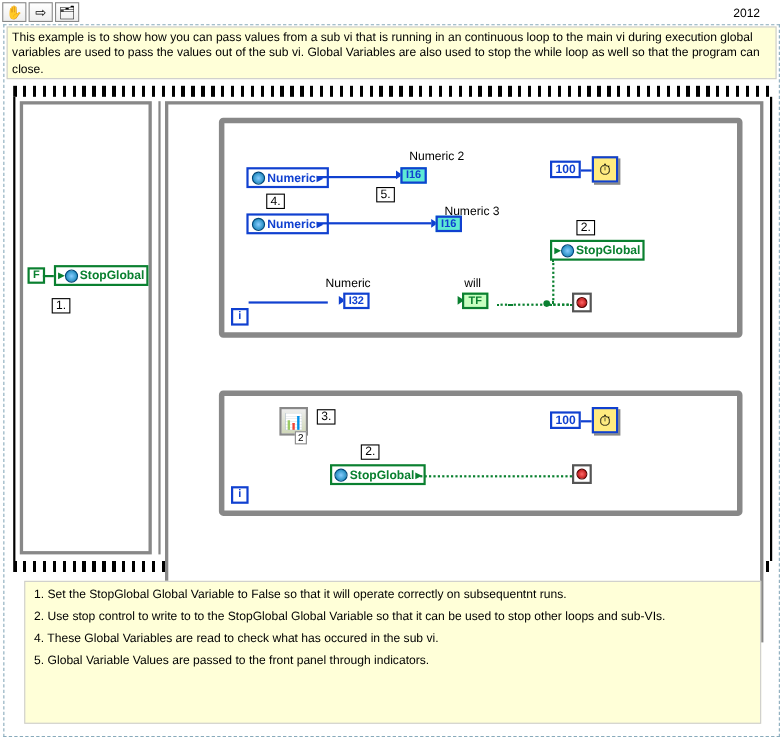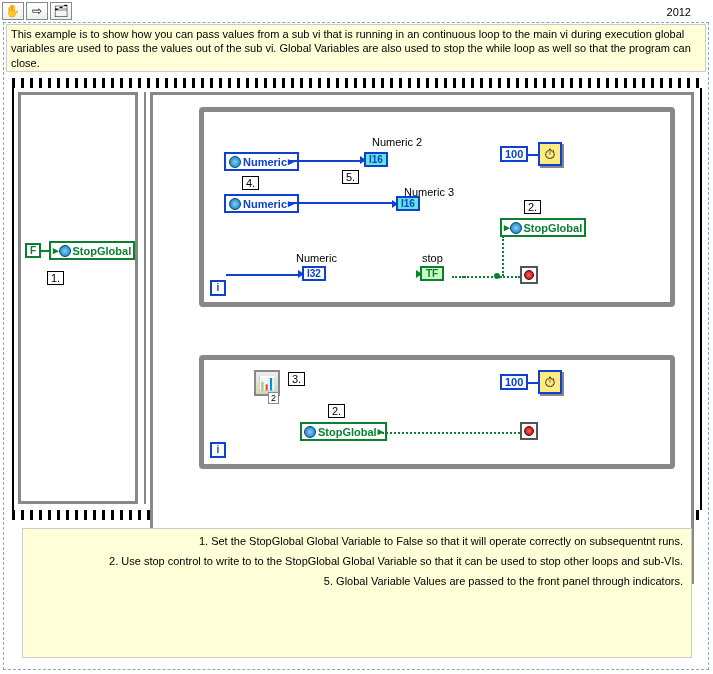--- a/index.html
+++ b/index.html
@@ -57,21 +57,21 @@
 .lbl { position: absolute; font-size: 11px; color: #000; }
 
 .wire-h { position: absolute; height: 2px; }
 .wire-v { position: absolute; width: 2px; }
 .blue { background: #1040d0; }
 .green { background: #0a8030; }
 .green-dash { border-top: 2px dotted #0a8030; background: none; height: 0; }
 .green-dash-v { border-left: 2px dotted #0a8030; background: none; width: 0; }
 
 .notes { position: absolute; top: 528px; left: 22px; width: 670px; height: 130px; background: #ffffd8; border: 1px solid #ccc; padding: 6px 8px; font-size: 11px; }
-.notes div { margin-bottom: 8px; text-align: right; }
+.notes div { margin-bottom: 8px; }
 
 .node-dot { position: absolute; width: 6px; height: 6px; border-radius: 50%; background: #0a8030; }
 </style>
 </head>
 <body>
 
 <div class="toolbar">
   <div class="tool-btn">✋</div>
   <div class="tool-btn">⇨</div>
   <div class="tool-btn">🗂</div>
@@ -139,31 +139,31 @@
         <div style="position:absolute; top:106px; left:296px;">
           <span class="global-var">
               <span style="color:#0a8030;">▸</span>
               <span class="globe"></span>
               <span>StopGlobal</span>
             </span>
         </div>
         <div class="wire-v green-dash-v" style="top:124px; left:298px; height:40px;"></div>
         <div class="wire-h green-dash" style="top:164px; left:260px; width:56px;"></div>
 
-        <div class="lbl" style="top:140px; left:218px;">stop</div>
+        <div class="lbl" style="top:140px; left:218px;">will</div>
         <div style="position:absolute; top:154px; left:212px;"><span class="tri-r" style="border-left-color:#0a8030;"></span><span class="tf">TF</span></div>
         <div class="wire-h green-dash" style="top:164px; left:248px; width:12px;"></div>
         <div class="node-dot" style="top:161px; left:290px;"></div>
         <div class="wire-h green-dash" style="top:164px; left:296px; width:20px;"></div>
         <div style="position:absolute; top:154px; left:316px;"><span class="stop-btn">
               <span class="dot"></span>
             </span></div>
 
         <div class="lbl" style="top:140px; left:92px;">Numeric</div>
-        <div style="position:absolute; top:154px; left:94px;"><span class="tri-r"></span><span class="i32">I32</span></div>
+        <div style="position:absolute; top:154px; left:104px;"><span class="tri-r"></span><span class="i32">I32</span></div>
         <div class="wire-h blue" style="top:162px; left:22px; width:72px;"></div>
         <div class="i-box" style="bottom:6px; left:6px;">i</div>
       </div>
 
       <div class="loop loop2">
         <div style="position:absolute; top:10px; left:50px;"><span class="subvi">📊</span></div>
         <div style="position:absolute; top:32px; left:64px; font-size:9px; background:#fff; border:1px solid #888; padding:0 2px;">2</div>
         <div class="callout" style="top:12px; left:84px;">3.</div>
 
         <div style="position:absolute; top:14px; left:296px;"><span class="const-num">100</span></div>
@@ -185,14 +185,15 @@
         <div class="i-box" style="bottom:6px; left:6px;">i</div>
       </div>
 
     </div>
   </div>
 </div>
 
 <div class="notes">
   <div>1.  Set the StopGlobal Global Variable to False so that it will operate correctly on subsequentnt runs.</div>
   <div>2. Use stop control to write to to the StopGlobal Global Variable so that it can be used to stop other loops and sub-VIs.</div>
+  <div>4. These Global Variables are read to check what has occured in the sub vi.</div>
   <div>5.  Global Variable Values are passed to the front panel through indicators.</div>
 </div>
 
 </body></html>

